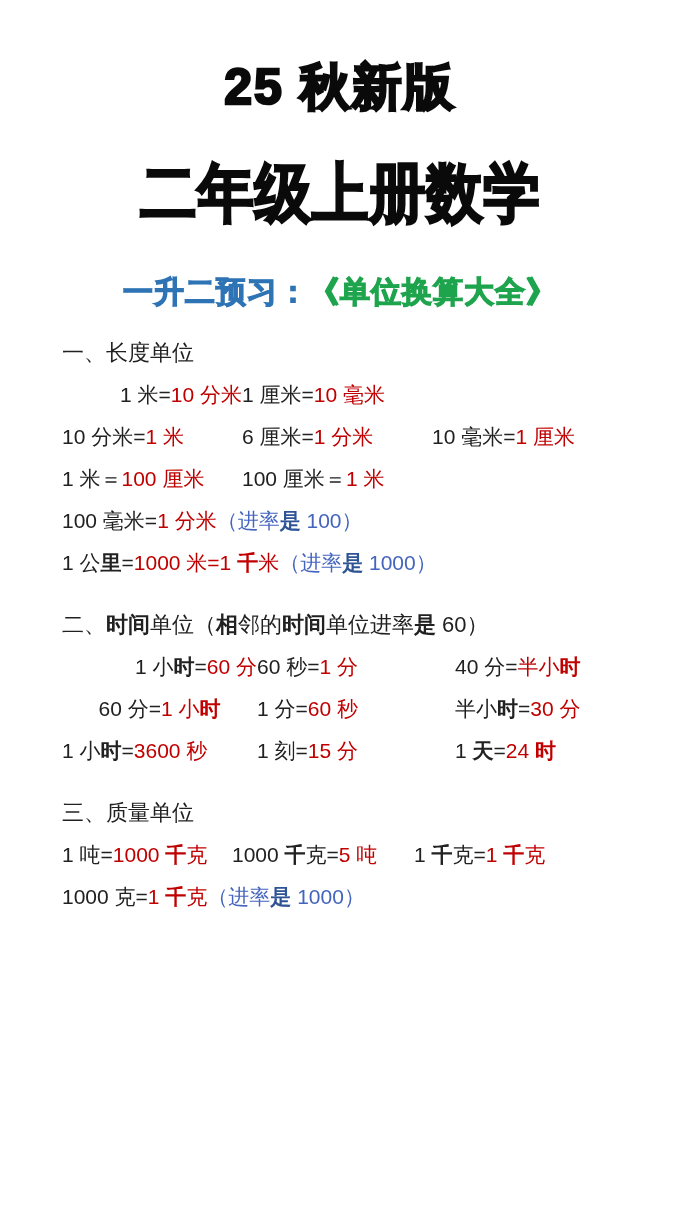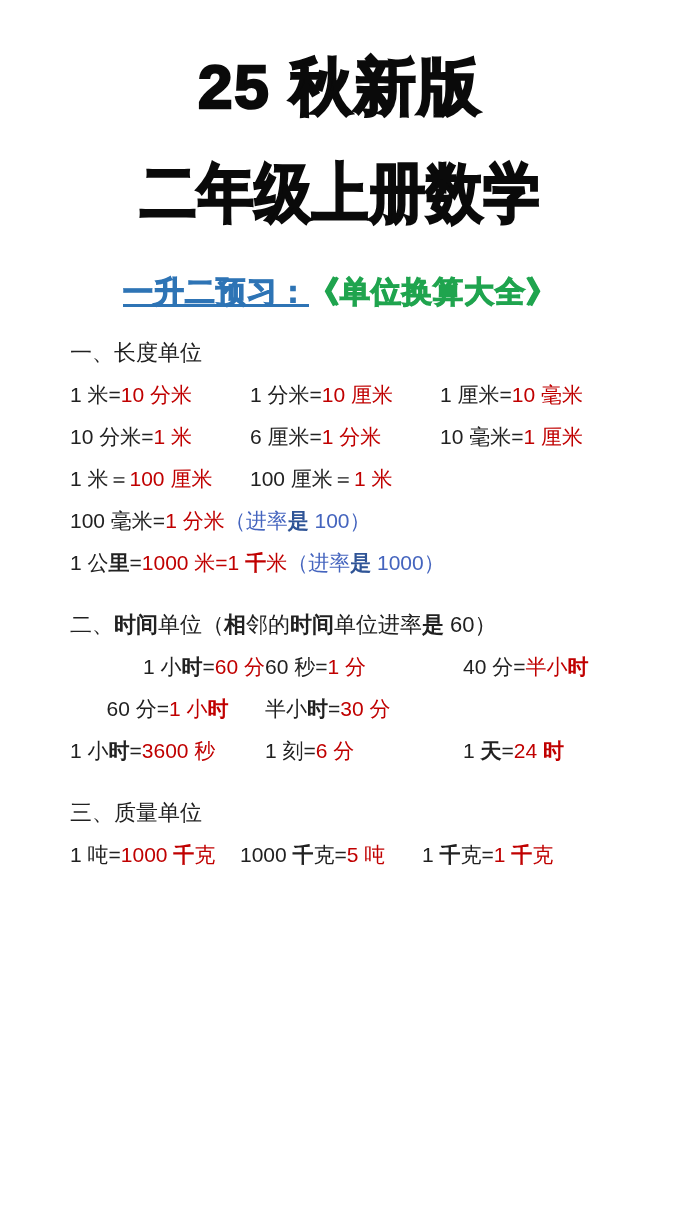--- a/index.html
+++ b/index.html
@@ -6,42 +6,42 @@
   body{
     width:680px;height:1209px;background:#ffffff;overflow:hidden;
     font-family:"Liberation Sans","DejaVu Sans",sans-serif;
     -webkit-font-smoothing:antialiased;
   }
   .page{width:680px;height:1209px;background:var(--page_bg,#fff);}
 
   
   .title-wrap{text-align:center;}
   .t1{
-    margin:56px 0 0;line-height:62px;font-size:62px;font-weight:900;
+    margin:56px 0 0;line-height:62px;font-size:50px;font-weight:900;
     color:var(--title_black,#0a0a0a);letter-spacing:2px;
     -webkit-text-stroke:2.5px var(--title_black,#0a0a0a);
   }
   .t2-outer{margin:43px 0 0;line-height:64px;text-align:center;}
   .t2{
     display:inline-block;font-size:64px;font-weight:900;line-height:64px;
     color:var(--title_black,#0a0a0a);letter-spacing:1px;
     -webkit-text-stroke:2.5px var(--title_black,#0a0a0a);
     transform:scaleX(0.88);transform-origin:center;
   }
 
   
   .subtitle{
     margin:33px 0 0;text-align:center;font-size:30px;line-height:34px;
     font-weight:900;letter-spacing:1px;
   }
-  .subtitle .blue{color:var(--subtitle_blue,#2E74B5);text-decoration:underline;-webkit-text-stroke:1.2px var(--subtitle_blue,#2E74B5);}
+  .subtitle .blue{color:var(--subtitle_blue,#2E74B5);-webkit-text-stroke:1.2px var(--subtitle_blue,#2E74B5);}
   .subtitle .green{color:var(--subtitle_green,#1FA44E);-webkit-text-stroke:1.2px var(--subtitle_green,#1FA44E);}
 
   
-  .content{margin:33px 12px 0;padding:0 30px 0 58px;font-size:21px;}
+  .content{margin:33px 4px 0;padding:0 30px 0 58px;font-size:21px;}
   .sec-header{font-size:22px;line-height:22px;margin-bottom:20px;color:var(--text,#212121);}
   .frow{display:flex;flex-direction:row;align-items:baseline;line-height:22px;margin-bottom:20px;white-space:nowrap;}
   .fcell{flex:0 0 auto;}
   .unit-section + .unit-section{margin-top:40px;}
 
   
   .s-k {color:var(--text,#212121);}
   .s-kb{color:var(--text,#212121);font-weight:700;}
   .s-r {color:var(--red,#C00000);}
   .s-rb{color:var(--red,#C00000);font-weight:700;}
@@ -61,22 +61,21 @@
   </div>
 
   <div class="subtitle">
     <span class="blue">一升二预习：</span><span class="green">《单位换算大全》</span>
   </div>
 
   <div class="content">
       <section class="unit-section">
         <div class="sec-header"><span class="seg s-k">一、长度单位</span></div>
         <div class="frow">
-          <div class="fcell" style="width: 180px;"><span class="seg s-k">1 米=</span><span class="seg s-r">10 分米</span></div>
-          <div class="fcell" style="width: 190px;"><span class="seg s-k">1 分米=</span><span class="seg s-r">10 厘米</span></div>
+          <div class="fcell" style="width: 180px; text-align: right;"><span class="seg s-k">1 米=</span><span class="seg s-r">10 分米</span></div>
           <div class="fcell"><span class="seg s-k">1 厘米=</span><span class="seg s-r">10 毫米</span></div>
         </div>
         <div class="frow">
           <div class="fcell" style="width: 180px;"><span class="seg s-k">10 分米=</span><span class="seg s-r">1 米</span></div>
           <div class="fcell" style="width: 190px;"><span class="seg s-k">6 厘米=</span><span class="seg s-r">1 分米</span></div>
           <div class="fcell"><span class="seg s-k">10 毫米=</span><span class="seg s-r">1 厘米</span></div>
         </div>
         <div class="frow">
           <div class="fcell" style="width: 180px;"><span class="seg s-k">1 米＝</span><span class="seg s-r">100 厘米</span></div>
           <div class="fcell" style="width: 190px;"><span class="seg s-k">100 厘米＝</span><span class="seg s-r">1 米</span></div>
@@ -90,31 +89,35 @@
       </section>
       <section class="unit-section">
         <div class="sec-header"><span class="seg s-k">二、</span><span class="seg s-kb">时间</span><span class="seg s-k">单位（</span><span class="seg s-kb">相</span><span class="seg s-k">邻的</span><span class="seg s-kb">时间</span><span class="seg s-k">单位进率</span><span class="seg s-kb">是</span><span class="seg s-k"> 60）</span></div>
         <div class="frow">
           <div class="fcell" style="width: 195px; text-align: right;"><span class="seg s-k">1 小</span><span class="seg s-kb">时</span><span class="seg s-k">=</span><span class="seg s-r">60 分</span></div>
           <div class="fcell" style="width: 198px;"><span class="seg s-k">60 秒=</span><span class="seg s-r">1 分</span></div>
           <div class="fcell"><span class="seg s-k">40 分=</span><span class="seg s-r">半小</span><span class="seg s-rb">时</span></div>
         </div>
         <div class="frow">
           <div class="fcell" style="width: 195px; text-align: center;"><span class="seg s-k">60 分=</span><span class="seg s-r">1 小</span><span class="seg s-rb">时</span></div>
+          <div class="fcell" style="width: 198px;"><span class="seg s-k">1 分=</span><span class="seg s-r">60 秒</span></div>
           <div class="fcell"><span class="seg s-k">半小</span><span class="seg s-kb">时</span><span class="seg s-k">=</span><span class="seg s-r">30 分</span></div>
         </div>
         <div class="frow">
           <div class="fcell" style="width: 195px;"><span class="seg s-k">1 小</span><span class="seg s-kb">时</span><span class="seg s-k">=</span><span class="seg s-r">3600 秒</span></div>
-          <div class="fcell" style="width: 198px;"><span class="seg s-k">1 刻=</span><span class="seg s-r">6 分</span></div>
+          <div class="fcell" style="width: 198px;"><span class="seg s-k">1 刻=</span><span class="seg s-r">15 分</span></div>
           <div class="fcell"><span class="seg s-k">1 </span><span class="seg s-kb">天</span><span class="seg s-k">=</span><span class="seg s-r">24 </span><span class="seg s-rb">时</span></div>
         </div>
       </section>
       <section class="unit-section">
         <div class="sec-header"><span class="seg s-k">三、质量单位</span></div>
         <div class="frow">
           <div class="fcell" style="width: 170px;"><span class="seg s-k">1 吨=</span><span class="seg s-r">1000 </span><span class="seg s-rb">千</span><span class="seg s-r">克</span></div>
           <div class="fcell" style="width: 182px;"><span class="seg s-k">1000 </span><span class="seg s-kb">千</span><span class="seg s-k">克=</span><span class="seg s-r">5 吨</span></div>
           <div class="fcell"><span class="seg s-k">1 </span><span class="seg s-kb">千</span><span class="seg s-k">克=</span><span class="seg s-r">1 </span><span class="seg s-rb">千</span><span class="seg s-r">克</span></div>
         </div>
+        <div class="frow">
+          <div class="fcell"><span class="seg s-k">1000 克=</span><span class="seg s-r">1 </span><span class="seg s-rb">千</span><span class="seg s-r">克</span><span class="seg s-b">（进率</span><span class="seg s-bb">是</span><span class="seg s-b"> 1000）</span></div>
+        </div>
       </section>
     </div>
 
 </div>
 
 </body></html>

